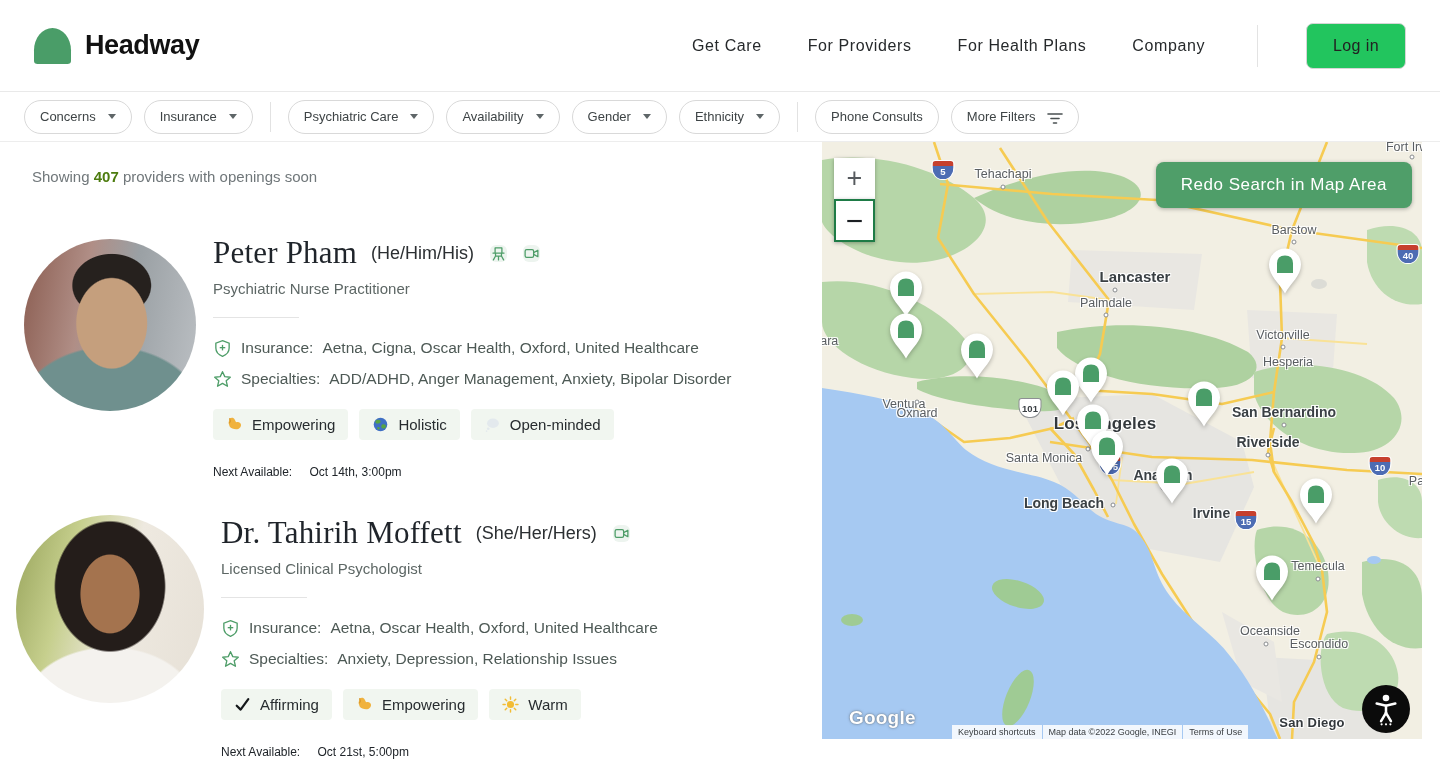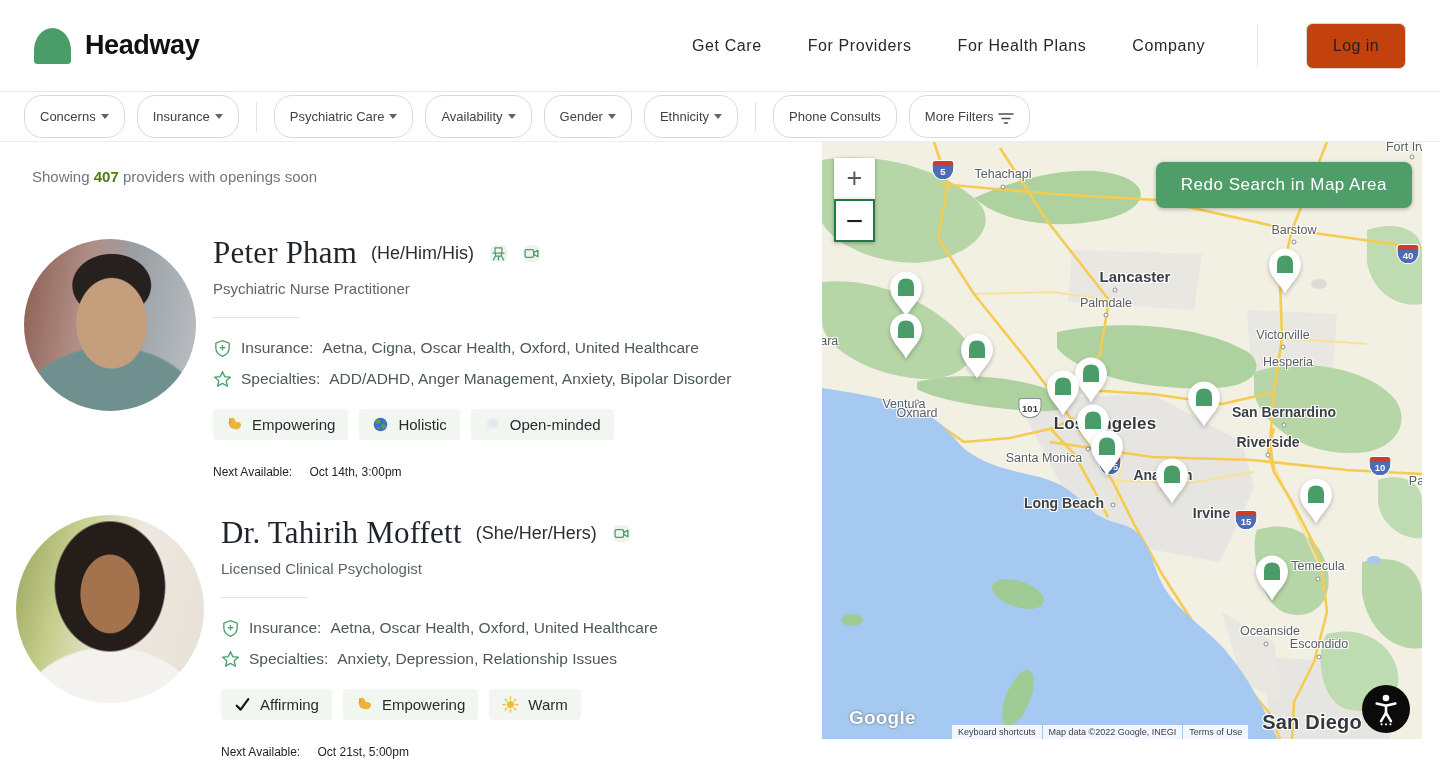--- a/index.html
+++ b/index.html
@@ -12,29 +12,29 @@
             display:flex; align-items:center; padding:0 34px; background:#fff;
             border-bottom:1px solid #e9e9e9; }
   .brand { display:flex; align-items:center; gap:14px; cursor:pointer; }
   .brand-dome { width:37px; height:36px; background:#4a9d68;
                 border-radius:50% 50% 10% 10% / 62% 62% 8% 8%; }
   .brand-word { font-size:27px; font-weight:700; letter-spacing:-0.4px; color:#111; }
   .nav { margin-left:auto; display:flex; align-items:center; gap:46px; }
   .nav-link { font-size:16px; letter-spacing:0.6px; color:#26292b; cursor:pointer; white-space:nowrap; }
   .nav-sep { width:1px; height:42px; background:#e3e3e3; margin:0 2px 0 6px; }
   .login-btn { height:46px; padding:0 26px; border:1px solid #d6d6d6; border-radius:7px;
-               background:#c2410c; font-size:16px; letter-spacing:0.4px; color:#222;
+               background:#22c55e; font-size:16px; letter-spacing:0.4px; color:#222;
                display:flex; align-items:center; cursor:pointer; }
 
   
   .filterbar { position:absolute; left:0; top:92px; width:1440px; height:50px;
                display:flex; align-items:center; gap:12px; padding:0 24px;
                background:#fff; border-bottom:1px solid #ededed; }
-  .pill { height:43px; padding:12px 15px; border:1px solid #d9d9d9; border-radius:18px;
-          background:#fff; display:flex; align-items:center; gap:5px;
+  .pill { height:34px; padding:12px 15px; border:1px solid #d9d9d9; border-radius:18px;
+          background:#fff; display:flex; align-items:center; gap:12px;
           font-size:13px; color:#3e4446; cursor:pointer; white-space:nowrap; }
   .caret { width:0; height:0; border-left:4.5px solid transparent;
            border-right:4.5px solid transparent; border-top:5.5px solid #5f6668; }
   .pill-sep { width:1px; height:30px; background:#e2e2e2; margin:0 5px; }
   .sliders-icon { display:inline-flex; }
 
   
   .results { position:absolute; left:0; top:142px; width:808px; padding:26px 0 0 24px; }
   .showing { font-size:15px; color:#70777a; margin-left:8px; }
   .showing b { color:#4d7c0f; font-weight:700; }
@@ -418,21 +418,21 @@
         <div class="lbl city" style="left: 242px; top: 361px;">Long Beach</div>
         <div class="map-dot" style="left: 291px; top: 363px;"></div>
         <div class="lbl city" style="left: 382px; top: 371px; padding-left: 15px;">Irvine</div>
         <div class="lbl town" style="left: 624px; top: 339px;">Palm Springs</div>
         <div class="lbl town" style="left: 496px; top: 424px;">Temecula</div>
         <div class="map-dot" style="left: 496px; top: 437px;"></div>
         <div class="lbl town" style="left: 448px; top: 489px;">Oceanside</div>
         <div class="map-dot" style="left: 444px; top: 502px;"></div>
         <div class="lbl town" style="left: 497px; top: 502px;">Escondido</div>
         <div class="map-dot" style="left: 497px; top: 515px;"></div>
-        <div class="lbl big" style="left: 490px; top: 580px; font-size: 20px;">San Diego</div>
+        <div class="lbl big" style="left: 490px; top: 580px; font-size: 13px;">San Diego</div>
         <div class="shield i" style="left: 121px; top: 28px;">5</div>
         <div class="shield i" style="left: 586px; top: 112px;">40</div>
         <div class="shield us" style="left: 208px; top: 266px;">101</div>
         <div class="shield i" style="left: 288px; top: 323px;">605</div>
         <div class="shield i" style="left: 558px; top: 324px;">10</div>
         <div class="shield i" style="left: 424px; top: 378px;">15</div>
         <div class="pin" style="left: 84px; top: 176px;"><svg width="37" height="47" viewBox="0 0 37 47">
             <path d="M18.5 45.5 C13 35 2.5 28 2.5 16.5 A16 16 0 1 1 34.5 16.5 C34.5 28 24 35 18.5 45.5 Z" fill="#fff"></path>
             <path d="M10.5 25 L10.5 15.5 Q10.5 7.5 18.5 7.5 Q26.5 7.5 26.5 15.5 L26.5 25 Z" fill="#4a9d68"></path>
           </svg></div>

